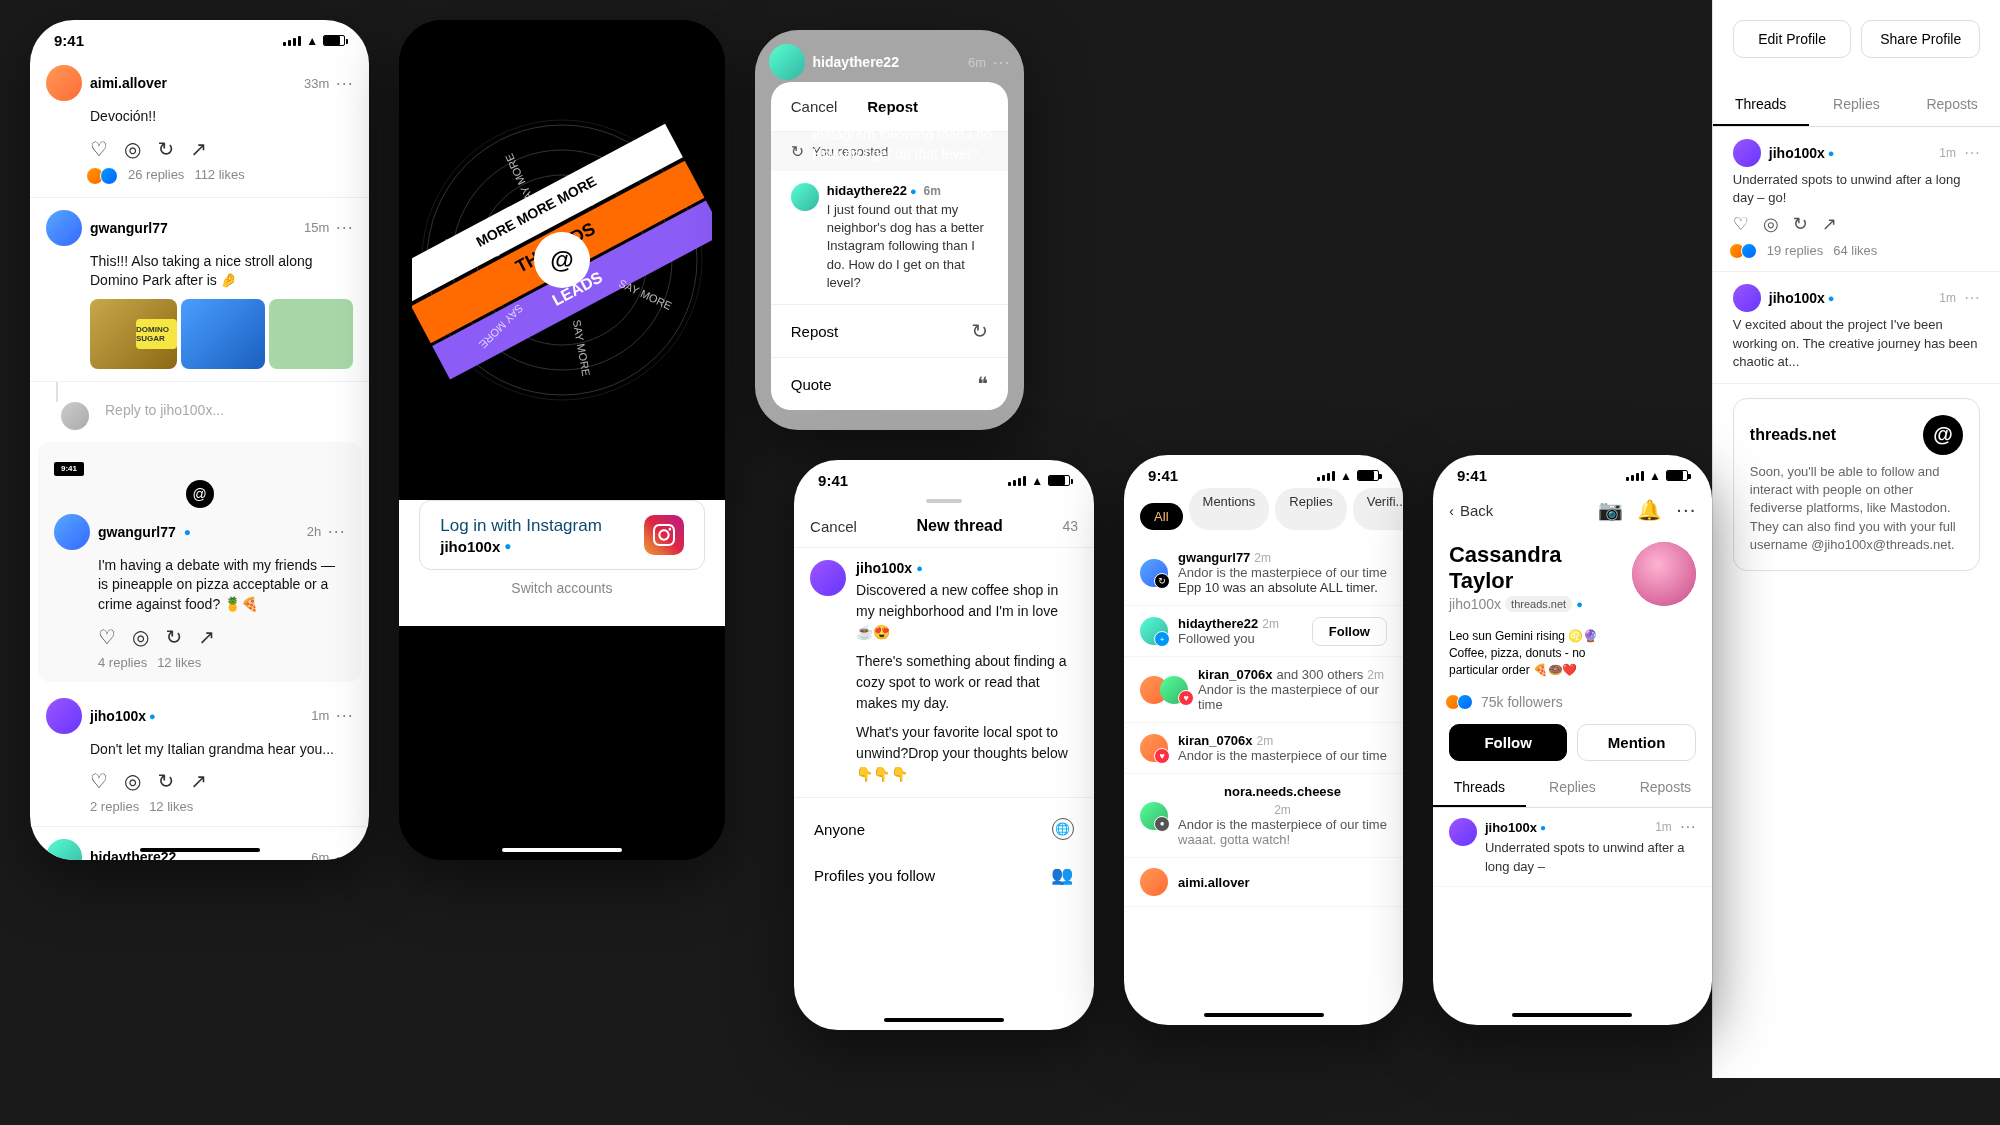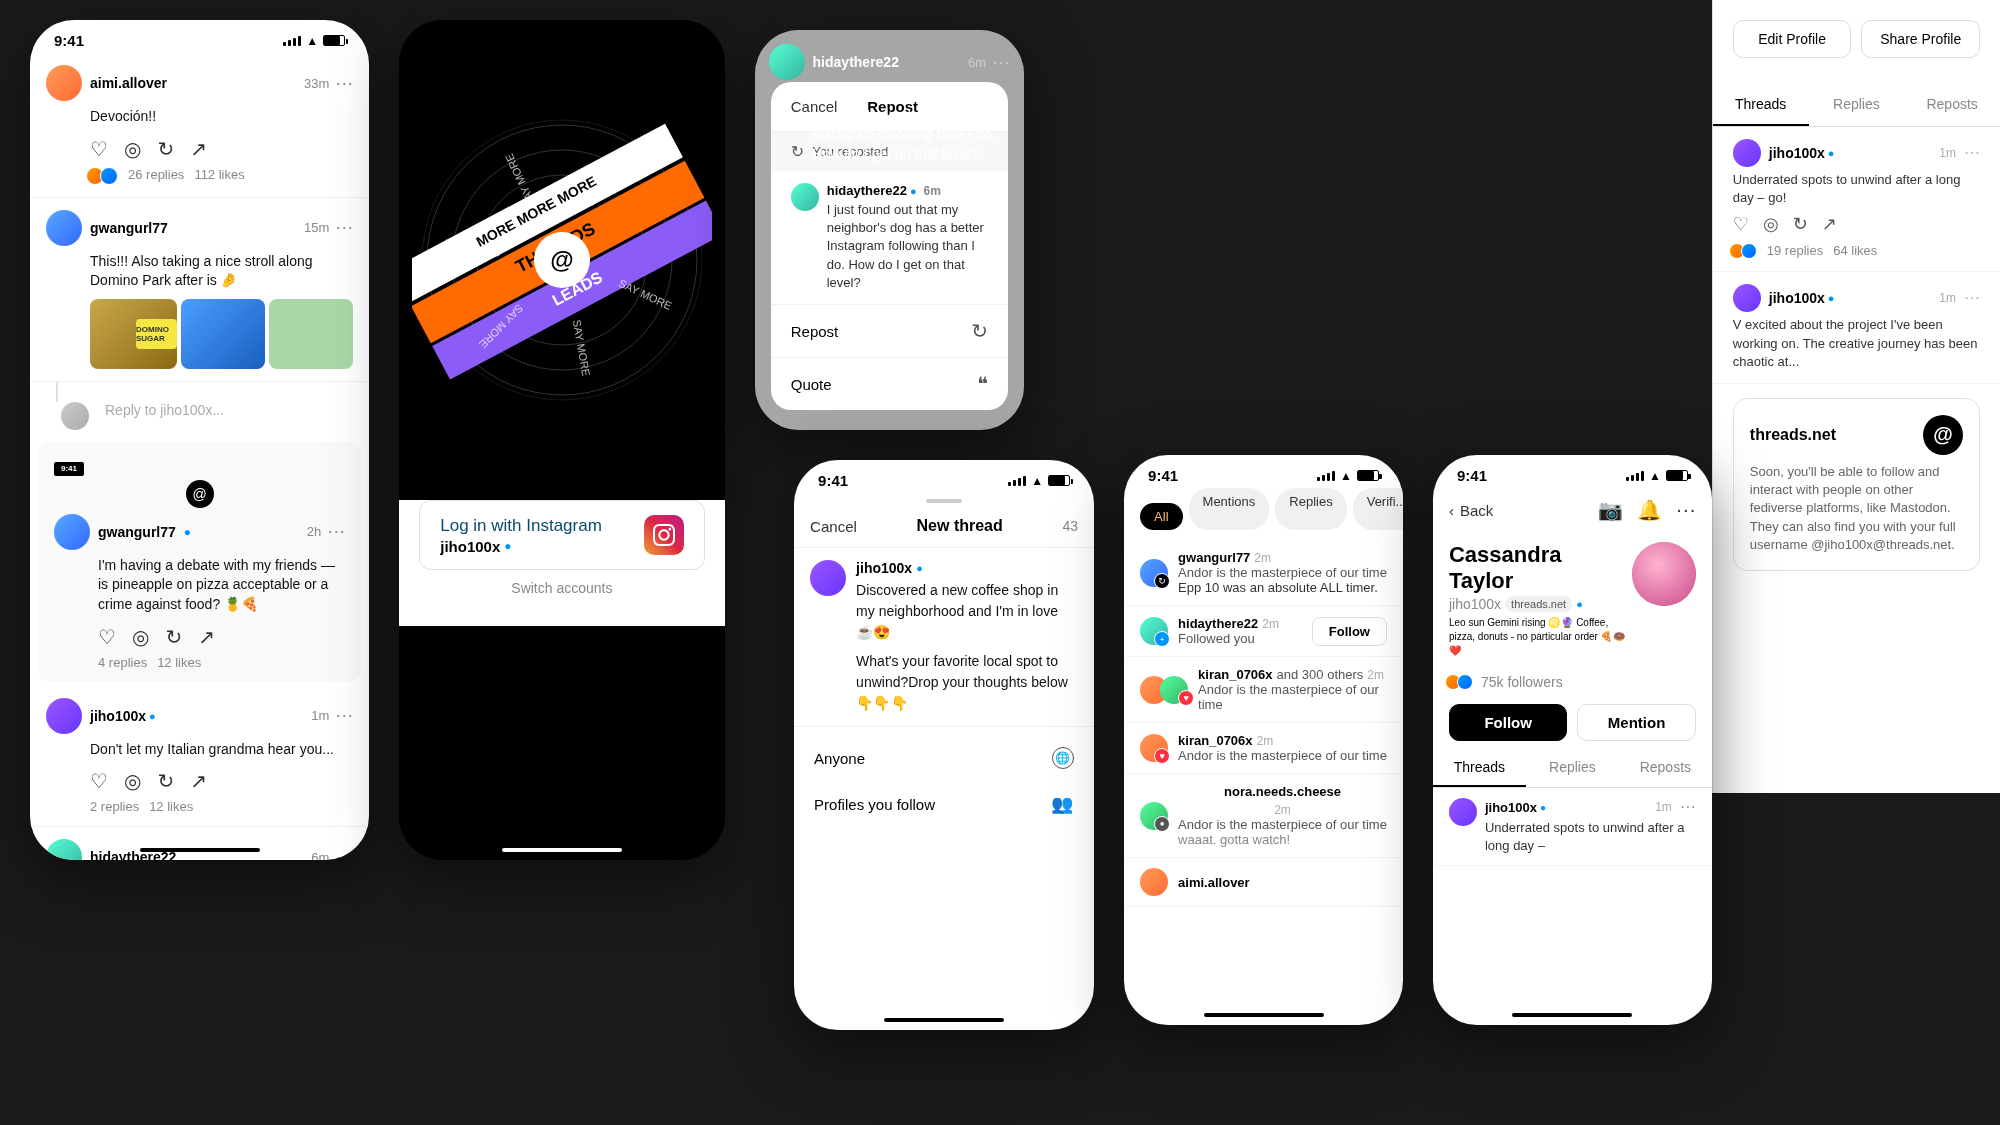--- a/index.html
+++ b/index.html
@@ -316,21 +316,21 @@
       padding: 10px 16px;
       display: flex;
       align-items: flex-start;
       justify-content: space-between;
     }
 
     .profile-details { flex: 1; }
     .profile-name { font-size: 22px; font-weight: 700; }
     .profile-handle { font-size: 14px; color: #888; display: flex; align-items: center; gap: 4px; margin: 2px 0; }
     .handle-badge { background: #f0f0f0; color: #555; padding: 2px 6px; border-radius: 10px; font-size: 11px; }
-    .profile-bio { font-size: 10px; line-height: 1.4; margin-top: 4px; }
+    .profile-bio { font-size: 12px; line-height: 1.4; margin-top: 16px; }
     .profile-avatar-lg {
       width: 64px;
       height: 64px;
       border-radius: 50%;
       background: linear-gradient(135deg, #ff6b9d, #c84b8a);
       overflow: hidden;
       flex-shrink: 0;
     }
 
     .profile-followers { padding: 6px 16px; font-size: 14px; color: #888; }
@@ -380,21 +380,21 @@
 
     .profile-post-content { flex: 1; }
     .profile-post-user { display: flex; align-items: center; justify-content: space-between; }
     .profile-post-username { font-weight: 600; font-size: 13px; display: flex; align-items: center; gap: 3px; }
     .profile-post-time { font-size: 12px; color: #aaa; }
     .profile-post-text { font-size: 13px; color: #333; margin-top: 3px; line-height: 1.4; }
 
     
     .desktop-profile {
       width: 310px;
-      height: 793px;
+      height: 1078px;
       background: #fff;
       border-left: 1px solid #e0e0e0;
       display: flex;
       flex-direction: column;
       overflow: hidden;
     }
 
     .desktop-header {
       padding: 20px 20px 10px;
     }
@@ -782,20 +782,21 @@
         </div>
 
         <div class="thread-compose">
           <div class="avatar av-purple"></div>
           <div class="compose-content">
             <div class="compose-username">
               <span>jiho100x</span>
               <span style="color:#0095f6;font-size:11px;">●</span>
             </div>
             <div class="compose-text">Discovered a new coffee shop in my neighborhood and I'm in love ☕😍</div>
+            <div class="compose-text" style="margin-top:8px;">There's something about finding a cozy spot to work or read that makes my day.</div>
             <div class="compose-text" style="margin-top:8px;">What's your favorite local spot to unwind?Drop your thoughts below 👇👇👇</div>
           </div>
         </div>
 
         <div class="audience-selector">
           <div class="audience-option">
             <span>Anyone</span>
             <div class="option-right">
               <span style="width:22px;height:22px;border-radius:50%;border:1.5px solid #555;display:flex;align-items:center;justify-content:center;font-size:12px;">🌐</span>
             </div>

